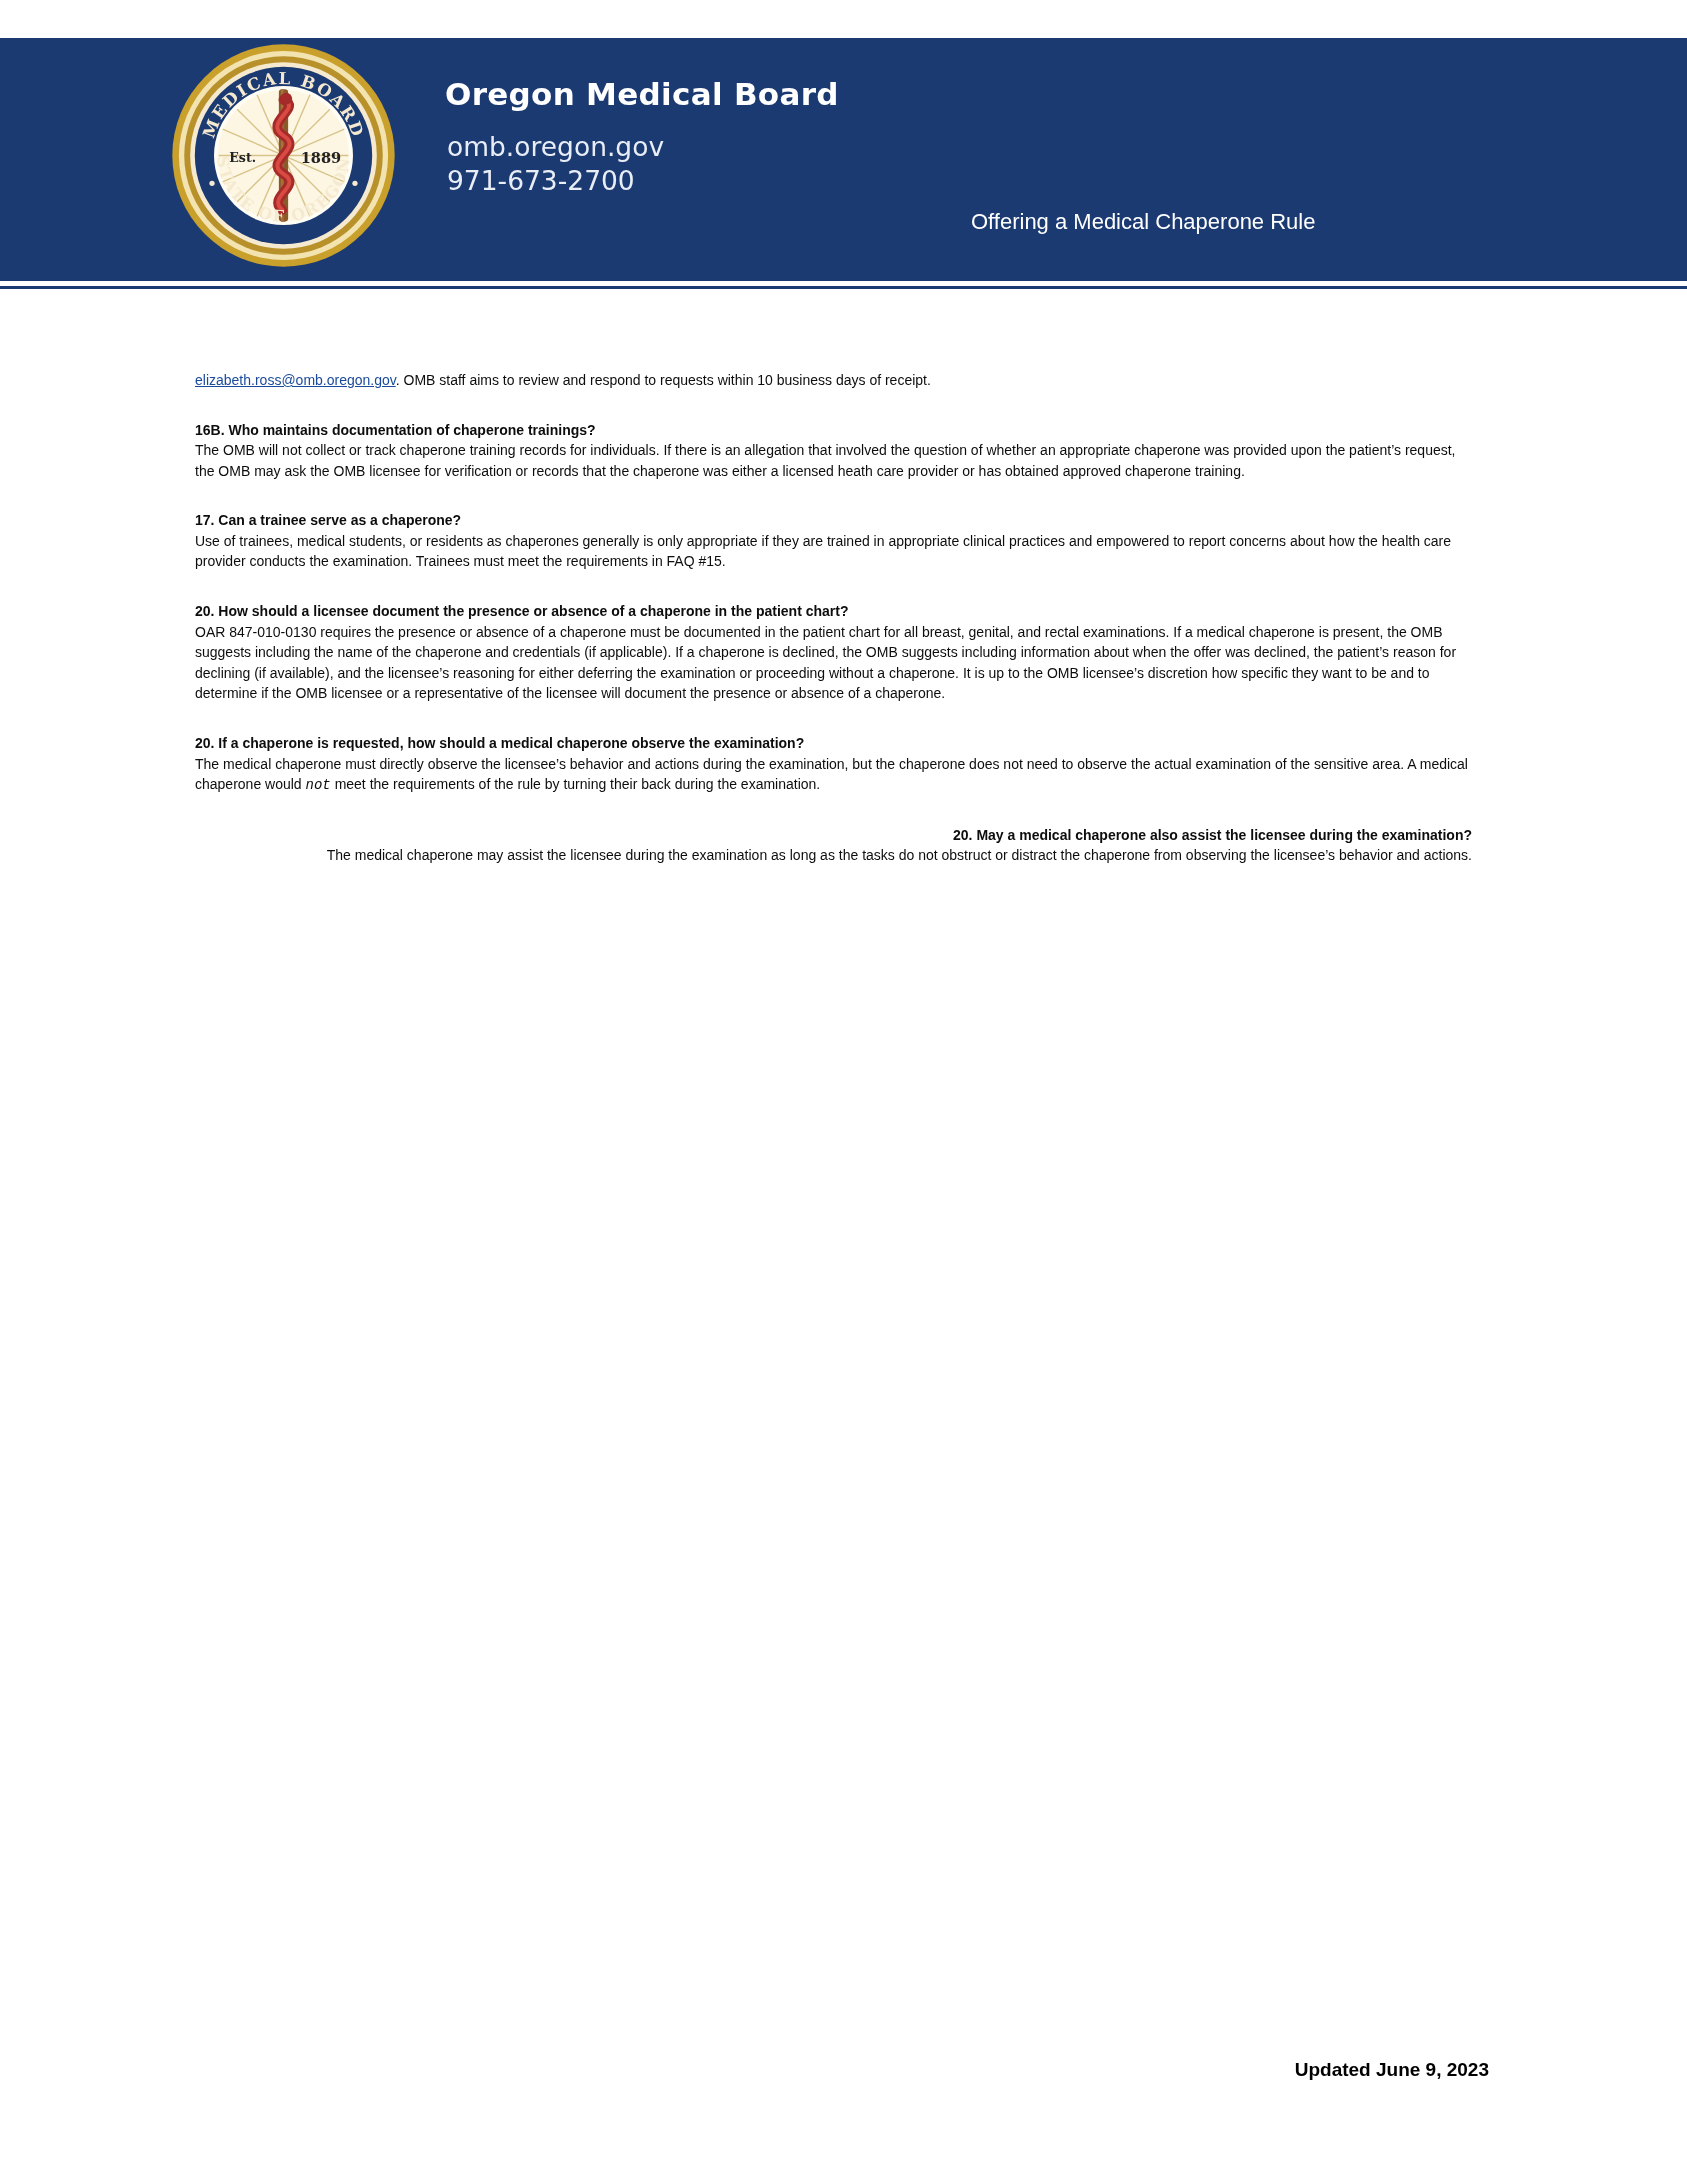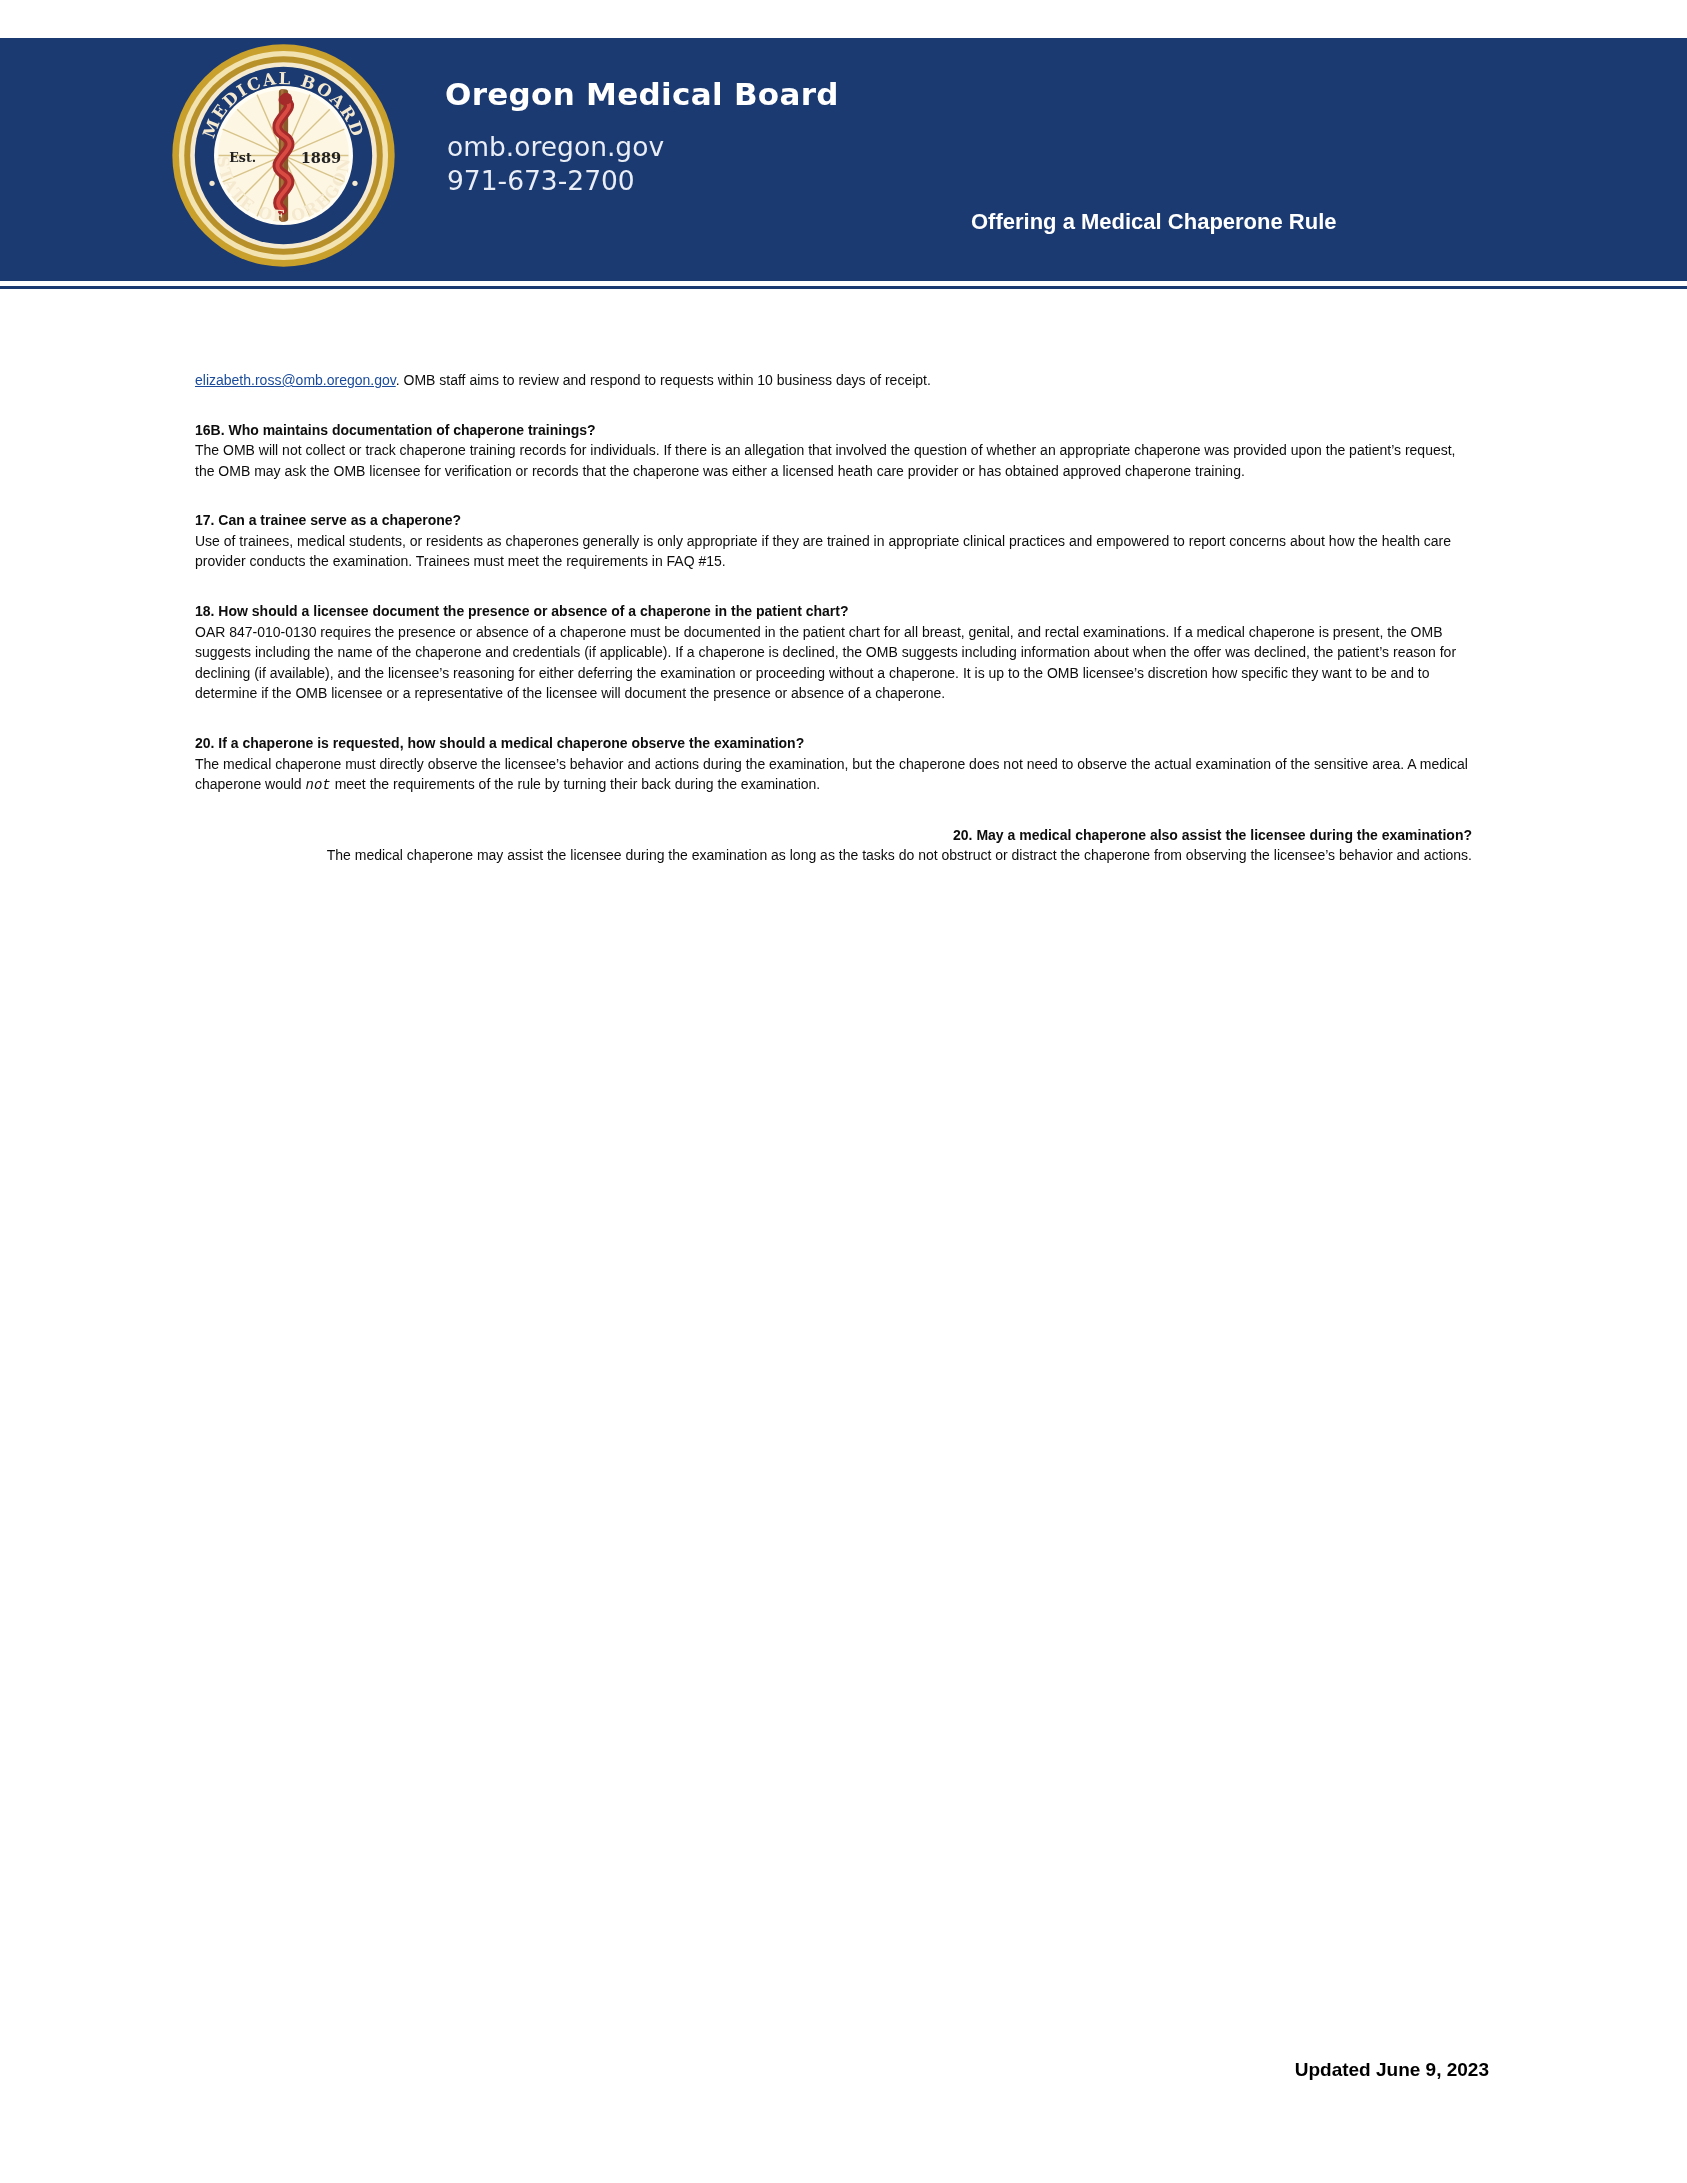--- a/index.html
+++ b/index.html
@@ -88,21 +88,21 @@
     top: 127px;
     font-size: 26.5px;
     color: #e9eef6;
     font-family: "DejaVu Sans", sans-serif;
   }
   .header-doc-title {
     position: absolute;
     left: 971px;
     top: 171px;
     font-size: 22px;
-    font-weight: bold;
+    font-weight: normal;
     color: #ffffff;
   }
 
   
   .content {
     position: absolute;
     left: 195px;
     top: 370px;
     width: 1277px;
     font-size: 14px;
@@ -211,21 +211,21 @@
     <p class="q-head">16B. Who maintains documentation of chaperone trainings?</p>
     <p class="para">The OMB will not collect or track chaperone training records for individuals. If there is an allegation that involved the question of whether an appropriate chaperone was provided upon the patient’s request, the OMB may ask the OMB licensee for verification or records that the chaperone was either a licensed heath care provider or has obtained approved chaperone training.</p>
   </div>
 
   <div class="block">
     <p class="q-head">17. Can a trainee serve as a chaperone?</p>
     <p class="para">Use of trainees, medical students, or residents as chaperones generally is only appropriate if they are trained in appropriate clinical practices and empowered to report concerns about how the health care provider conducts the examination. Trainees must meet the requirements in FAQ #15.</p>
   </div>
 
   <div class="block">
-    <p class="q-head">18. How should a licensee document the presence or absence of a chaperone in the patient chart?</p>
+    <p class="q-head">20. How should a licensee document the presence or absence of a chaperone in the patient chart?</p>
     <p class="para">OAR 847-010-0130 requires the presence or absence of a chaperone must be documented in the patient chart for all breast, genital, and rectal examinations. If a medical chaperone is present, the OMB suggests including the name of the chaperone and credentials (if applicable). If a chaperone is declined, the OMB suggests including information about when the offer was declined, the patient’s reason for declining (if available), and the licensee’s reasoning for either deferring the examination or proceeding without a chaperone. It is up to the OMB licensee’s discretion how specific they want to be and to determine if the OMB licensee or a representative of the licensee will document the presence or absence of a chaperone.</p>
   </div>
 
   <div class="block">
     <p class="q-head">20. If a chaperone is requested, how should a medical chaperone observe the examination?</p>
     <p class="para"><span>The medical chaperone must directly observe the licensee’s behavior and actions during the examination, but the chaperone does not need to observe the actual examination of the sensitive area. A medical chaperone would </span><span class="ital">not</span><span> meet the requirements of the rule by turning their back during the examination.</span></p>
   </div>
 
   <div class="block">
     <p class="q-head">20. May a medical chaperone also assist the licensee during the examination?</p>

